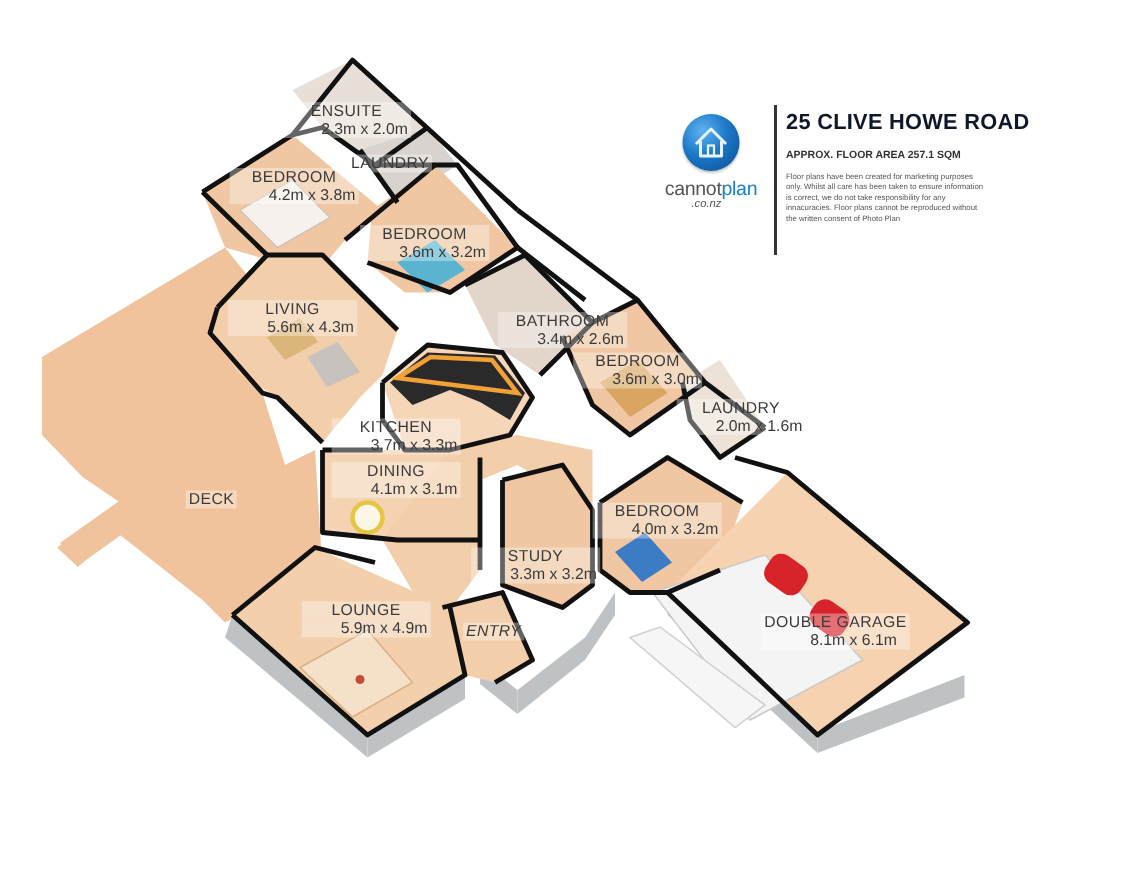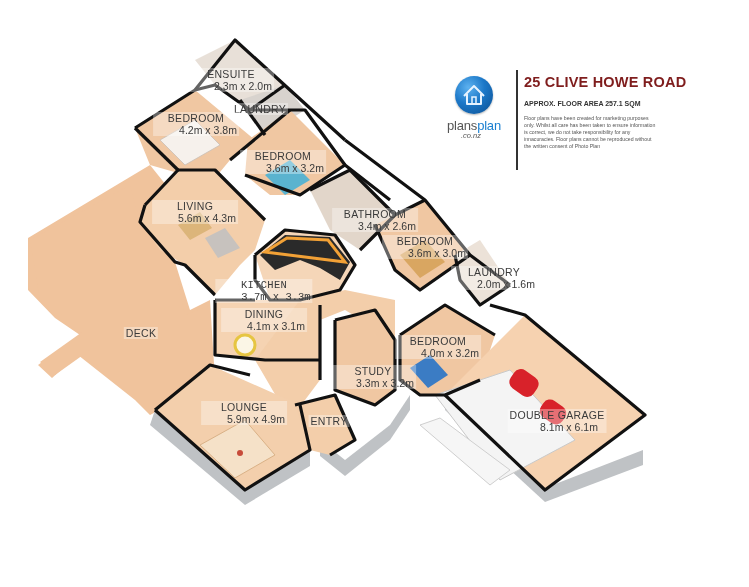--- a/index.html
+++ b/index.html
@@ -9,21 +9,21 @@
   .room-label .name { display: block; letter-spacing: 0.3px; text-align: center; }
   .room-label .dim { display: block; padding-left: 26px; }
   .room-label span { background: rgba(255,255,255,0.35); padding: 0 2px; }
   #info { position: absolute; left: 436px; top: 70px; width: 250px; height: 100px; }
   #logo { position: absolute; left: 0; top: 6px; width: 76px; text-align: center; }
   #logo .globe { width: 38px; height: 38px; border-radius: 50%; margin: 0 auto; background: radial-gradient(circle at 35% 30%, #5db2f0 0%, #1c78c8 45%, #0b4d8f 100%); position: relative; box-shadow: 0 1px 2px rgba(0,0,0,0.3); }
   #logo .brand { font-family: "Liberation Sans", sans-serif; font-size: 13px; color: #555; margin-top: 4px; letter-spacing: -0.2px; }
   #logo .brand b { font-weight: normal; color: #1a7fd0; }
   #logo .tld { font-size: 7.5px; color: #555; text-align: center; padding-right: 6px; margin-top: -2px; font-style: italic; }
   #divider { position: absolute; left: 80px; top: 0; width: 2px; height: 100px; background: #333; }
-  #address { position: absolute; left: 88px; top: 4px; font-family: "Liberation Sans", sans-serif; font-weight: bold; font-size: 14.5px; color: #7f1d1d; letter-spacing: 0.2px; white-space: nowrap; }
+  #address { position: absolute; left: 88px; top: 4px; font-family: "Liberation Sans", sans-serif; font-weight: bold; font-size: 14.5px; color: #0f172a; letter-spacing: 0.2px; white-space: nowrap; }
   #area { position: absolute; left: 88px; top: 30px; font-family: "Liberation Sans", sans-serif; font-weight: bold; font-size: 7px; color: #333; white-space: nowrap; }
   #disclaimer { position: absolute; left: 88px; top: 45px; width: 132px; font-family: "Liberation Sans", sans-serif; font-size: 5.2px; line-height: 7px; color: #555; }
 </style>
 </head>
 <body>
 
 <svg id="plan" viewBox="0 0 749 587" xmlns="http://www.w3.org/2000/svg">
 
   <polygon points="28,238 150,165 178,200 140,222 175,262 190,310 210,300 215,380 150,415 135,400 78,355 52,378 38,365 80,335 55,318 28,290" fill="#f0c39c"></polygon>
   <polygon points="30,240 130,185 140,225 175,265 185,315 210,305 210,370 160,400 90,350 55,375 40,362 85,330 40,300" fill="#f0c39c"></polygon>
@@ -161,60 +161,60 @@
   <span class="dim">3.4m x 2.6m</span>
 </div>
 <div class="room-label" style="left:425px;top:247px;">
   <span class="name">BEDROOM</span>
   <span class="dim">3.6m x 3.0m</span>
 </div>
 <div class="room-label" style="left:494px;top:278px;">
   <span class="name">LAUNDRY</span>
   <span class="dim">2.0m x 1.6m</span>
 </div>
-<div class="room-label" style="left:264px;top:291px;font-family:Liberation Mono, monospace;">
+<div class="room-label" style="left:264px;top:291px;">
   <span class="name">KITCHEN</span>
   <span class="dim">3.7m x 3.3m</span>
 </div>
 <div class="room-label" style="left:264px;top:320px;">
   <span class="name">DINING</span>
   <span class="dim">4.1m x 3.1m</span>
 </div>
 <div class="room-label" style="left:141px;top:333px;">
   <span class="name">DECK</span>
 </div>
 <div class="room-label" style="left:438px;top:347px;">
   <span class="name">BEDROOM</span>
   <span class="dim">4.0m x 3.2m</span>
 </div>
-<div class="room-label" style="left:357px;top:377px;margin-left:16px;">
+<div class="room-label" style="left:357px;top:377px;">
   <span class="name">STUDY</span>
   <span class="dim">3.3m x 3.2m</span>
 </div>
 <div class="room-label" style="left:557px;top:421px;">
   <span class="name">DOUBLE GARAGE</span>
   <span class="dim">8.1m x 6.1m</span>
 </div>
 <div class="room-label" style="left:221px;top:413px;margin-left:23px;">
   <span class="name">LOUNGE</span>
   <span class="dim">5.9m x 4.9m</span>
 </div>
-<div class="room-label" style="left:329px;top:421px;">
+<div class="room-label" style="left:329px;top:421px;font-style:italic;">
   <span class="name">ENTRY</span>
 </div>
 
 <div id="info">
   <div id="logo">
     <div class="globe">
       <svg width="38" height="38" viewBox="0 0 38 38" xmlns="http://www.w3.org/2000/svg">
         <polyline points="9,20 19,10 29,20" fill="none" stroke="#e6f3ff" stroke-width="2" stroke-linejoin="round"></polyline>
         <polyline points="12,18 12,28 26,28 26,18" fill="none" stroke="#e6f3ff" stroke-width="2" stroke-linejoin="round"></polyline>
         <rect x="17" y="21" width="4" height="7" fill="none" stroke="#e6f3ff" stroke-width="1.5"></rect>
       </svg>
     </div>
-    <div class="brand"><span>plans</span><b>plan</b></div>
+    <div class="brand"><span>cannot</span><b>plan</b></div>
     <div class="tld">.co.nz</div>
   </div>
   <div id="divider"></div>
   <div id="address">25 CLIVE HOWE ROAD</div>
   <div id="area">APPROX. FLOOR AREA 257.1 SQM</div>
   <div id="disclaimer">Floor plans have been created for marketing purposes only. Whilst all care has been taken to ensure information is correct, we do not take responsibility for any innacuracies. Floor plans cannot be reproduced without the written consent of Photo Plan</div>
 </div>
 
 </body></html>

